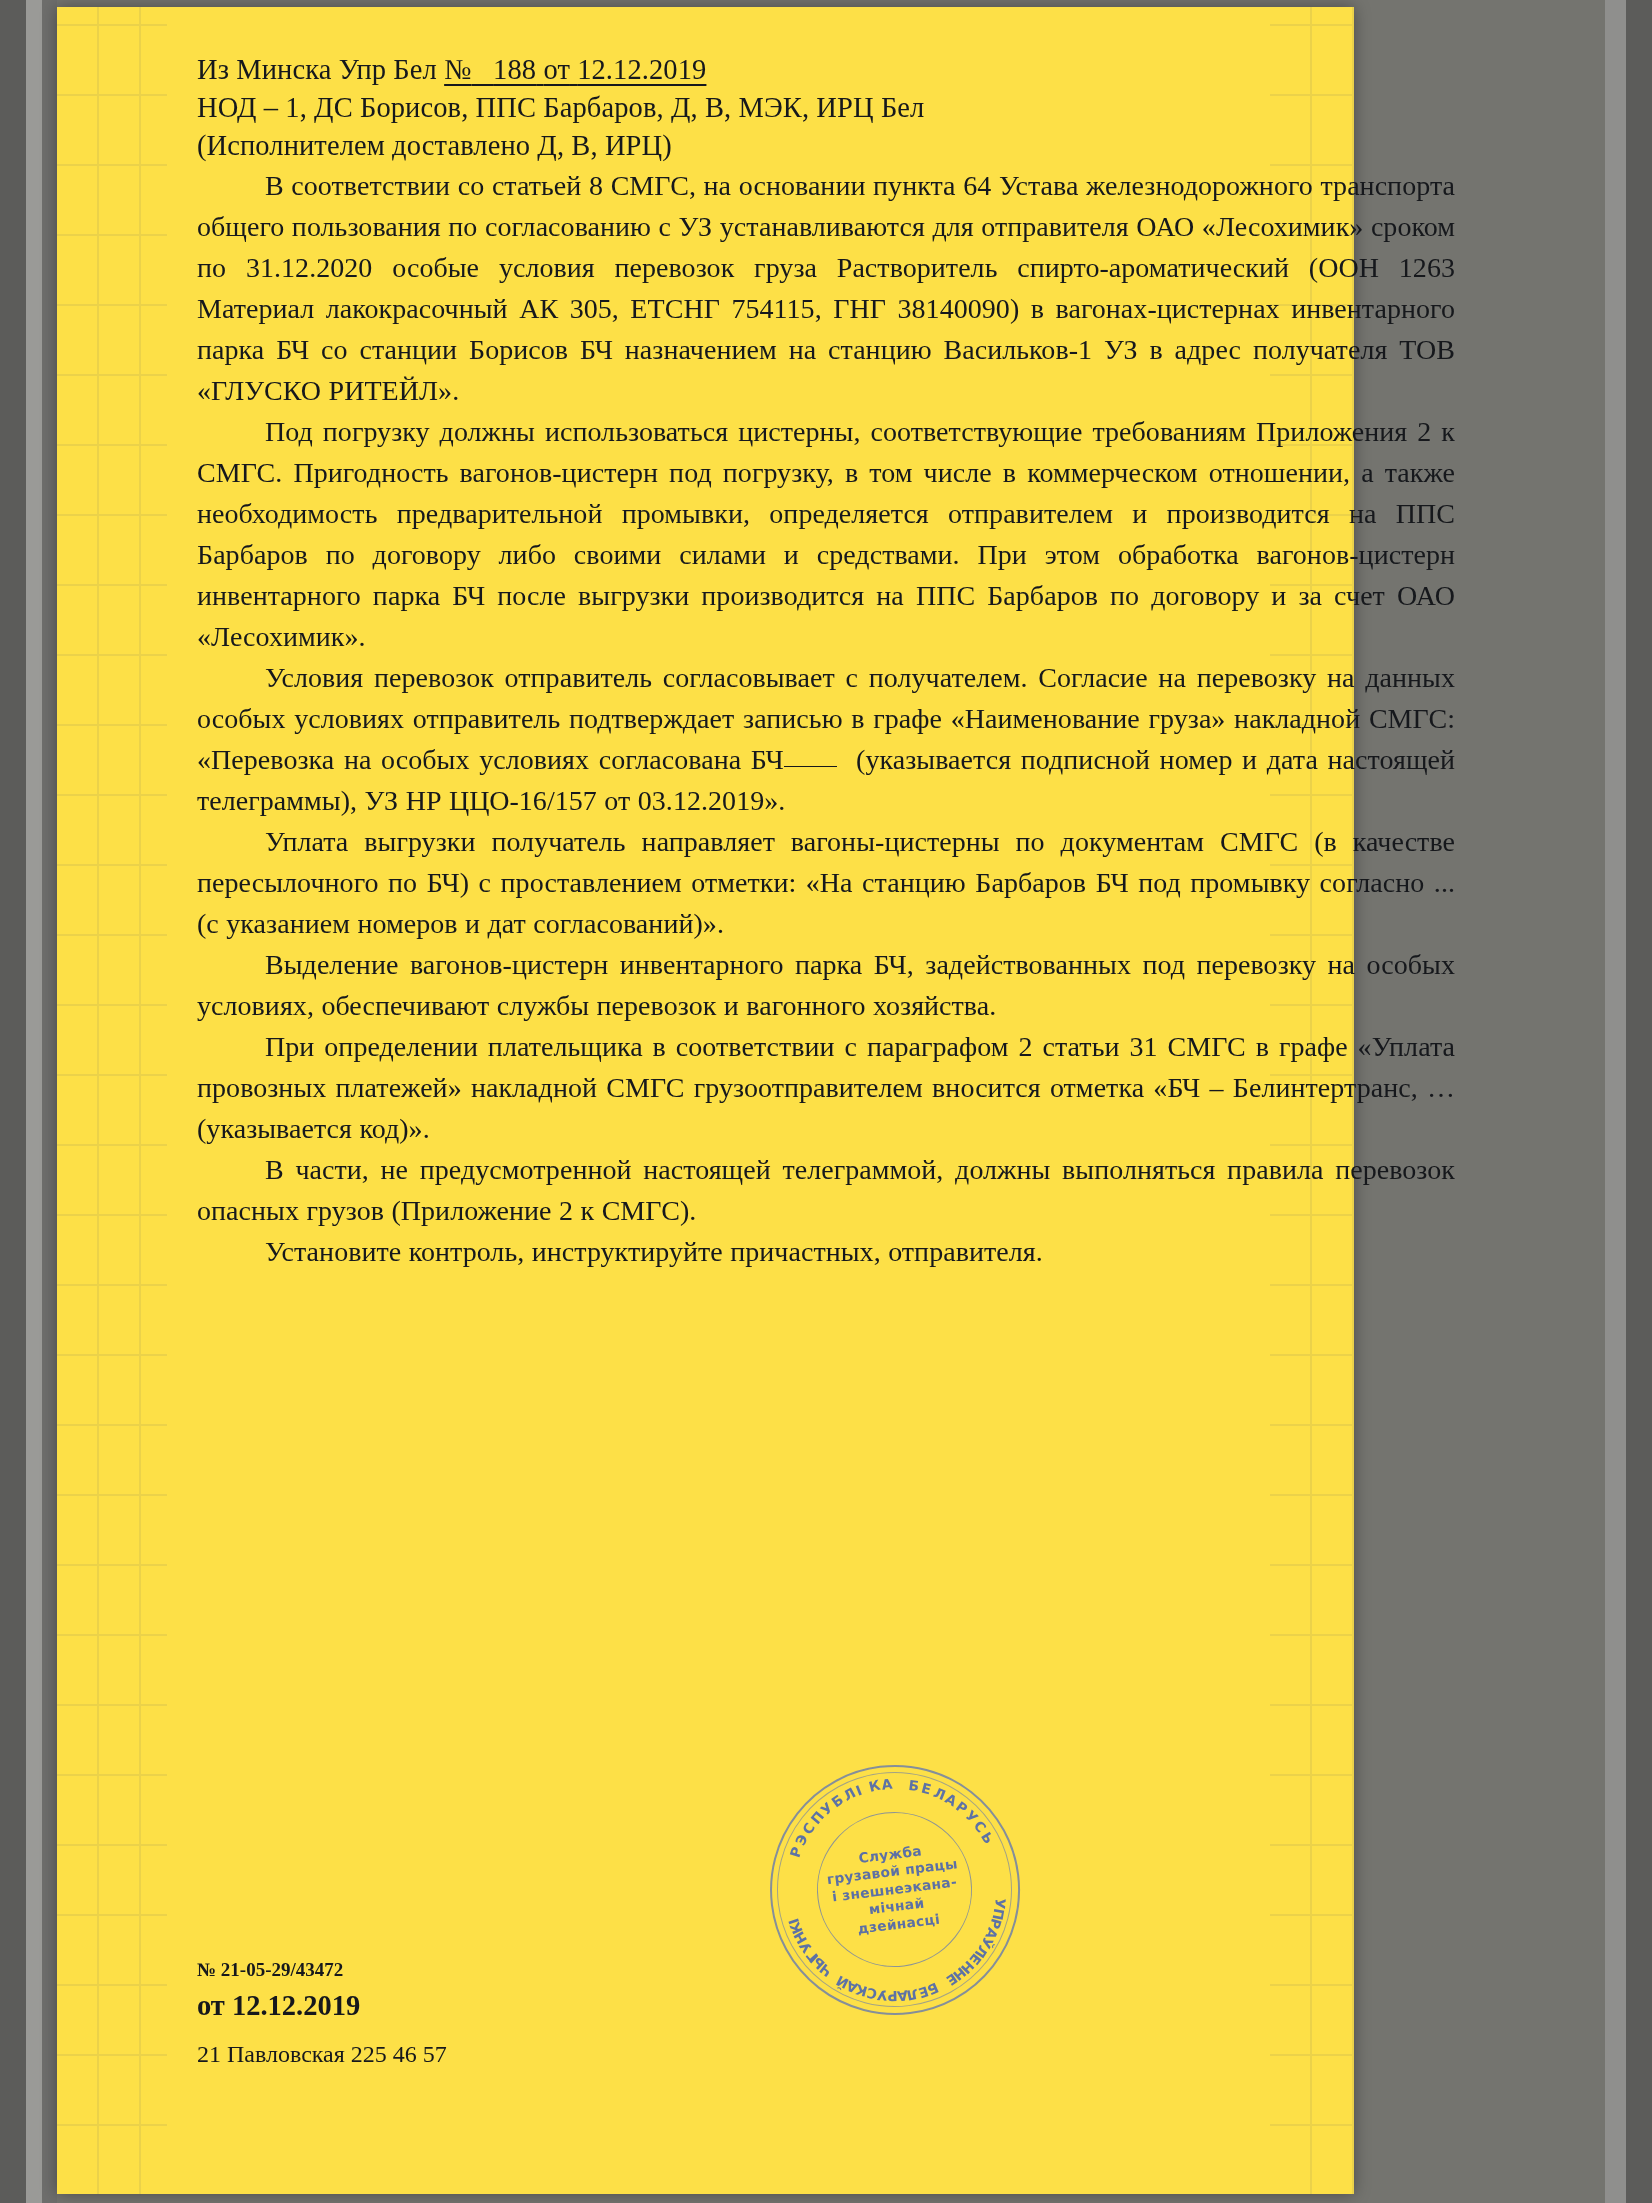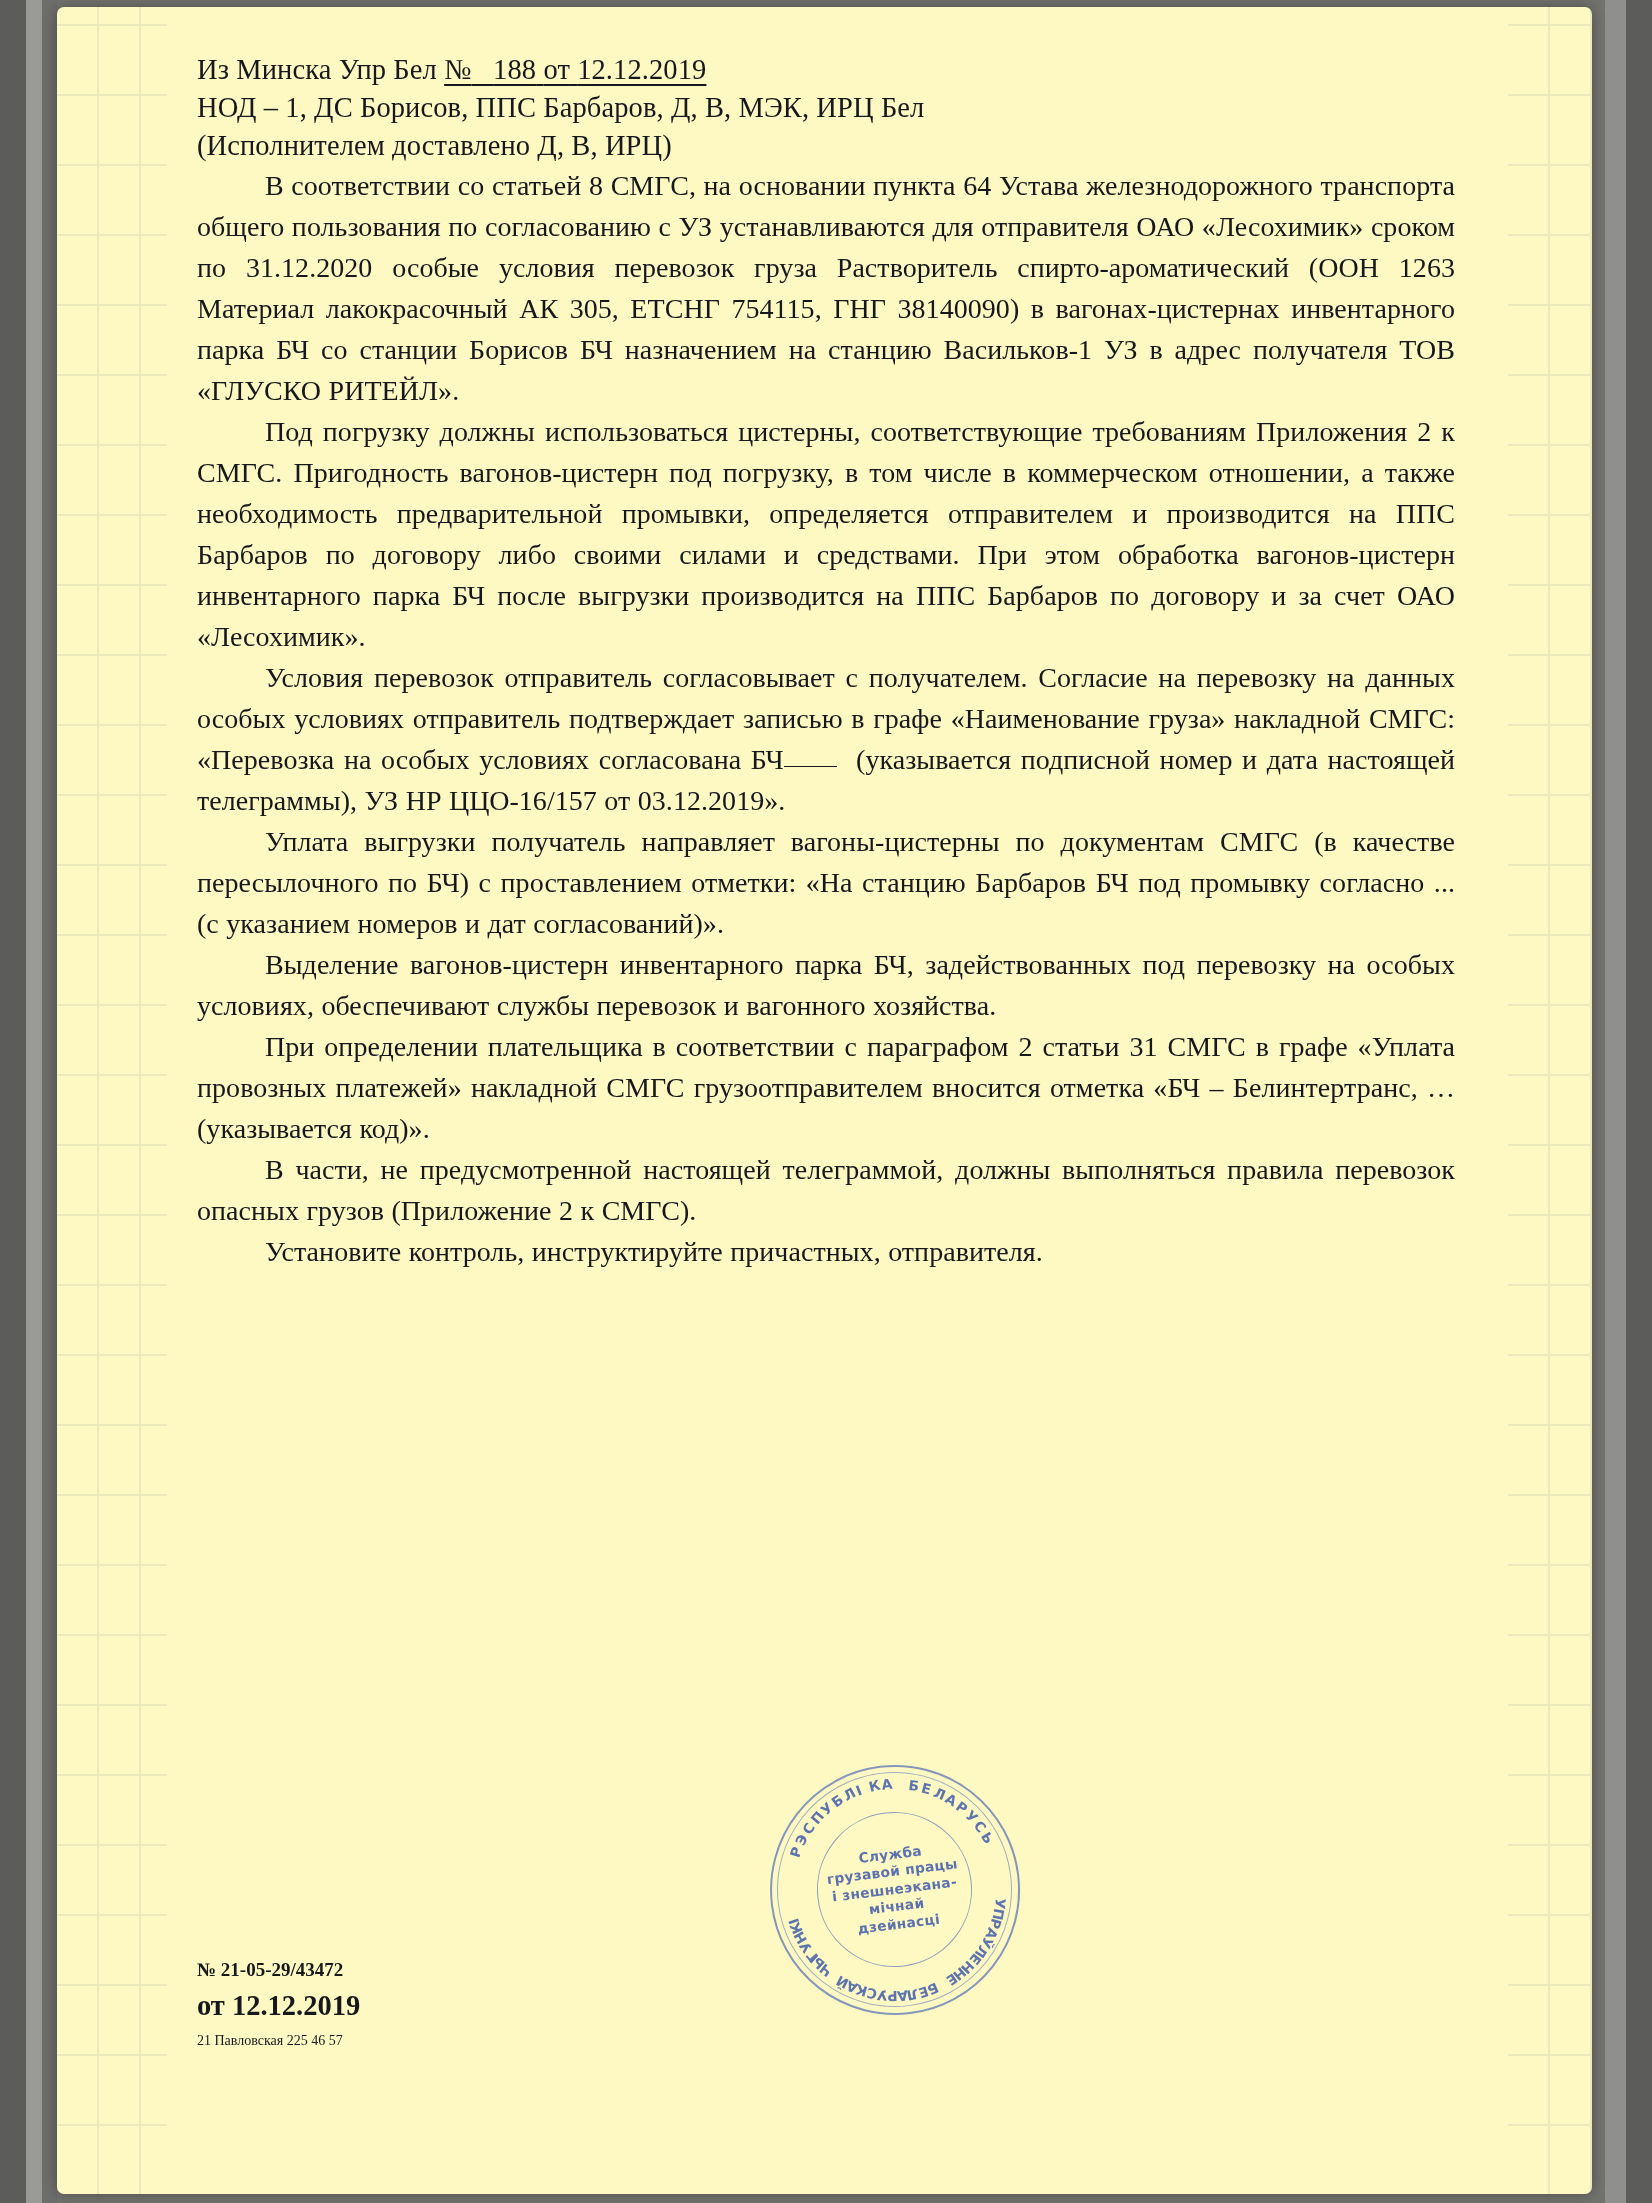--- a/index.html
+++ b/index.html
@@ -25,25 +25,24 @@
       linear-gradient(90deg,#5c5c5a 0 26px, #9a9a97 26px 42px, #6e6e6c 42px 57px, transparent 57px),
       linear-gradient(270deg,#5c5c5a 0 27.5px, #8f8f8d 27.5px 48px, transparent 48px),
       #74746f;
   }
 
   
   .sheet {
     position: absolute;
     left: 57px;
     top: 7.3px;
-    width: 1535px;
+    width: 1297px;
     height: 2187px;
-    background: #fef9c3;
+    background: #fde047;
     box-shadow: 0 0 14.7px rgba(0,0,0,.35);
-    border-radius: 7px;
   }
 
   
   .watermark-band {
     position: absolute;
     left: 0; top: 0;
     width: 110px; height: 100%;
     opacity: .085;
     background-image:
       repeating-linear-gradient(0deg, transparent 0 68px, #3a4a6a 68px 70px),
@@ -113,21 +112,21 @@
 
   
   .footer {
     position: absolute;
     left: 140px;
     top: 1945px;
     color: #16181c;
   }
   .footer-num { font-size: 19px; line-height: 36px; font-weight: bold; }
   .footer-date { font-size: 28.5px; line-height: 36px; font-weight: bold; }
-  .footer-addr { font-size: 14px; line-height: 29px; margin-top: 2px; }
+  .footer-addr { font-size: 24px; line-height: 29px; margin-top: 16px; }
 
   
   .stamp {
     position: absolute;
     left: 707px;
     top: 1752px;
     width: 261px;
     height: 261px;
     pointer-events: none;
     transform: rotate(-7deg);

